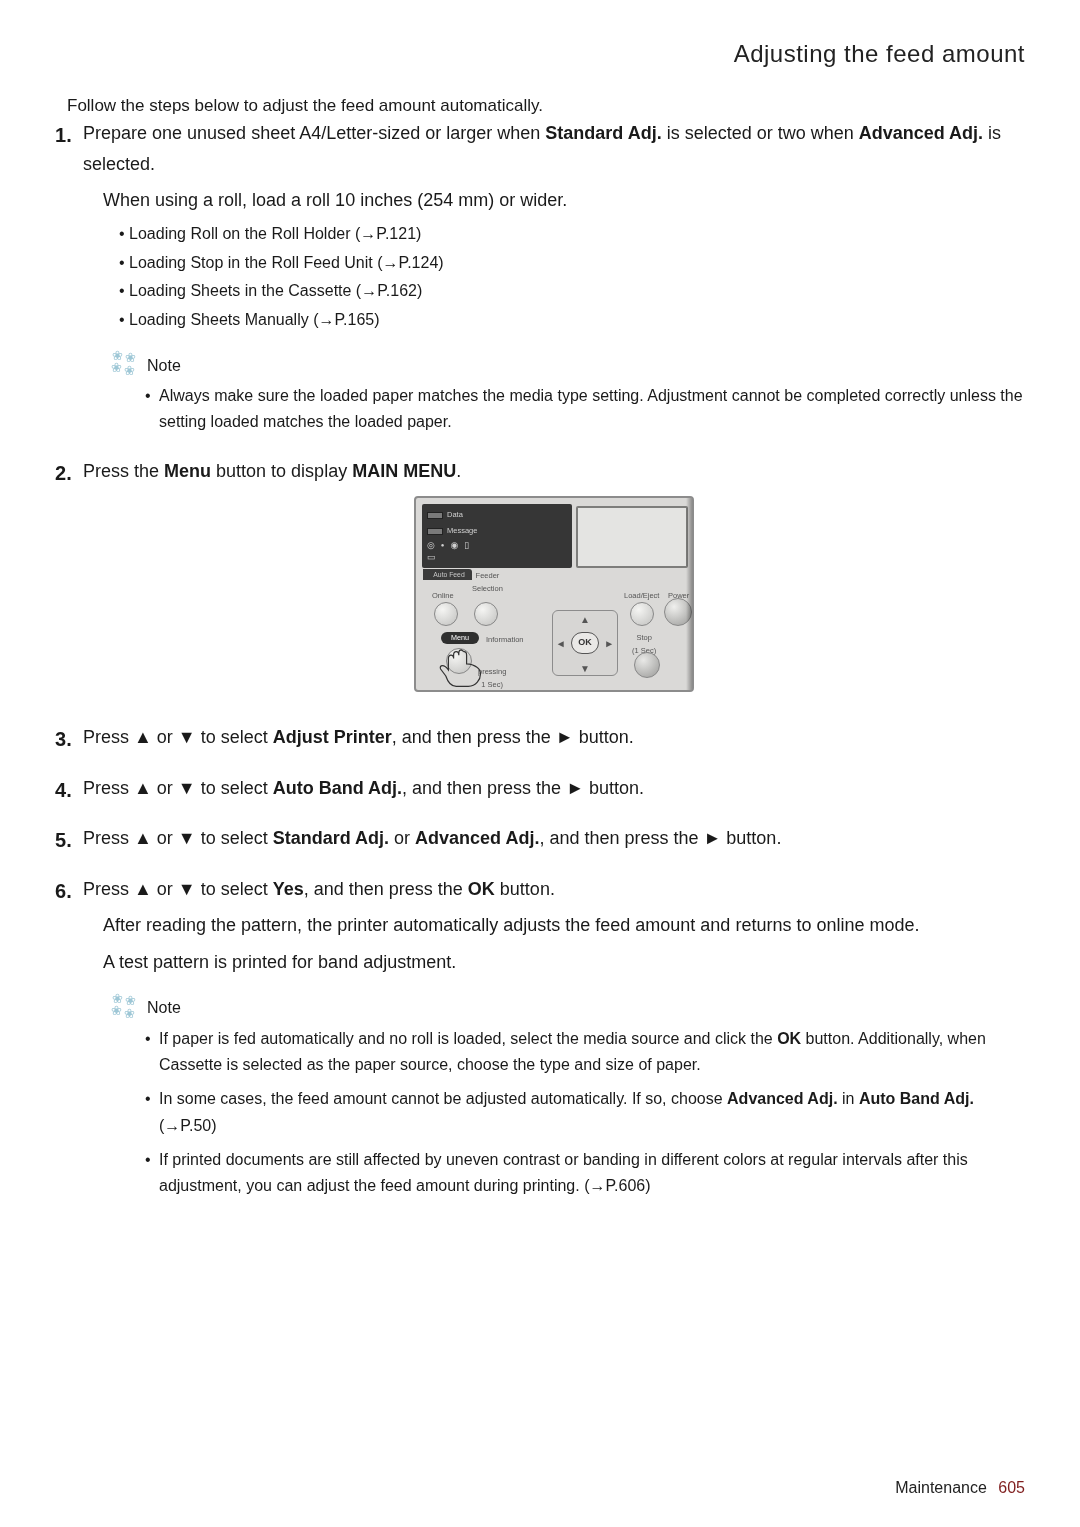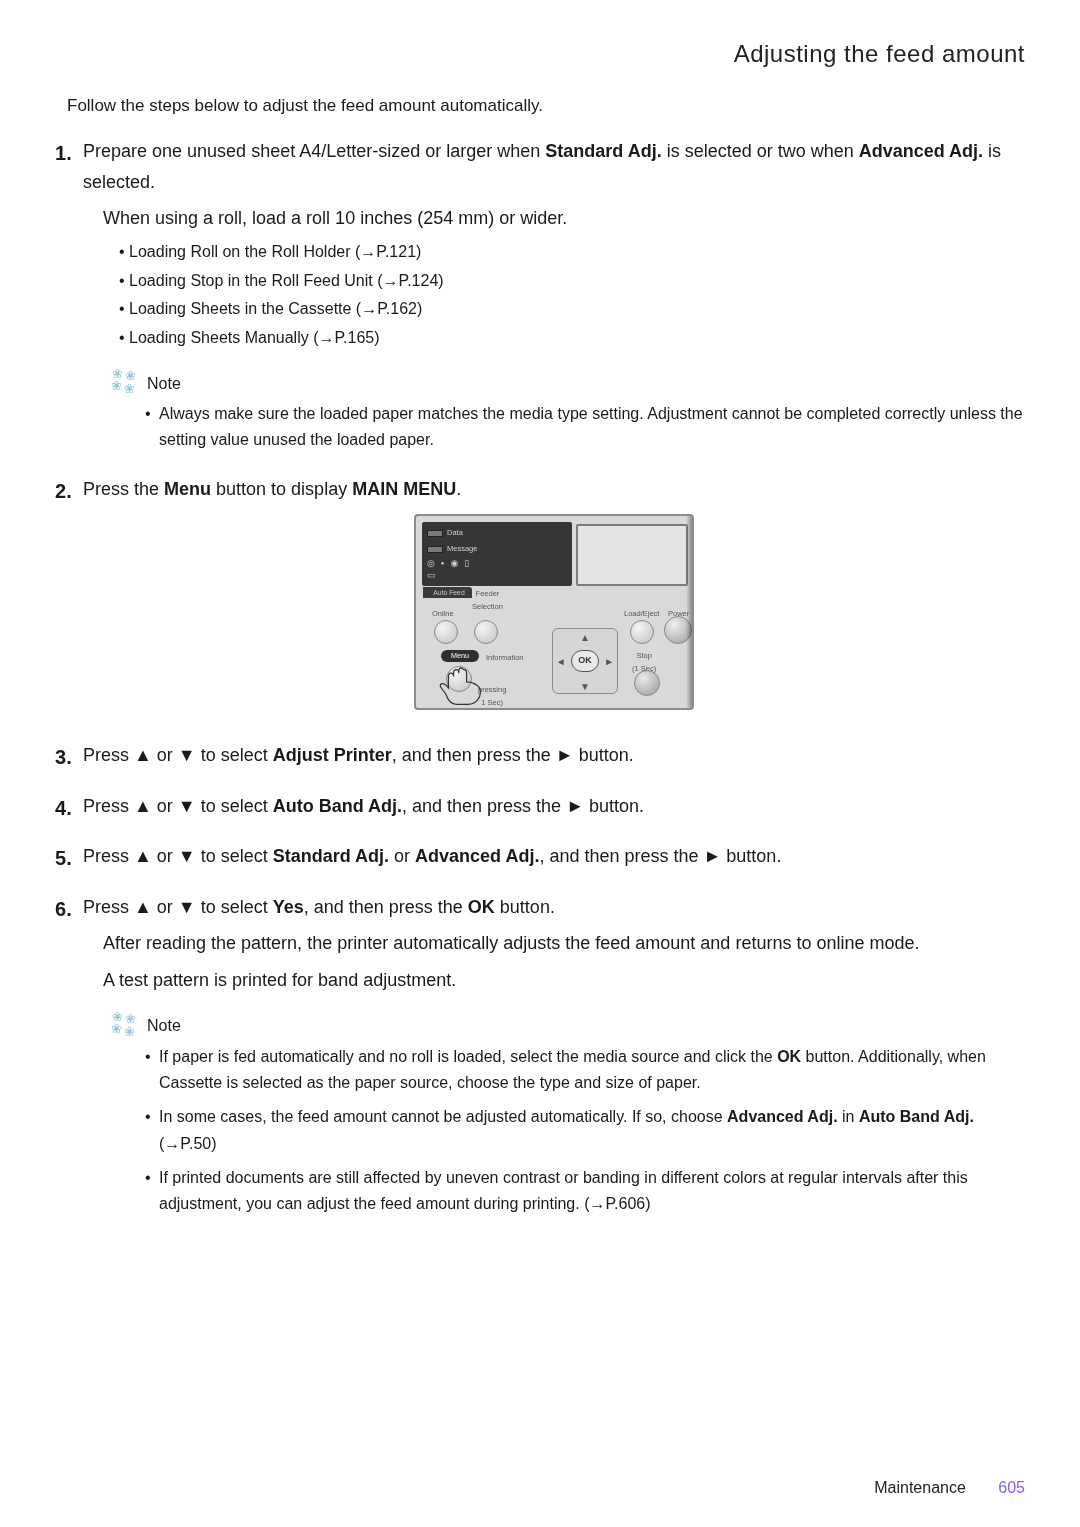--- a/index.html
+++ b/index.html
@@ -18,21 +18,21 @@
   }
   .header-right {
     text-align: right;
     font-size: 24px;
     color: #222;
     letter-spacing: 0.5px;
     margin-bottom: 28px;
   }
   .intro {
     font-size: 17px;
-    margin: 0 0 20px 12px;
+    margin: 0 0 2px 12px;
   }
   ol.steps {
     list-style: none;
     padding: 0;
     margin: 0;
     counter-reset: step;
   }
   ol.steps > li {
     counter-increment: step;
     position: relative;
@@ -224,21 +224,21 @@
     padding-left:3px;
     border-top-right-radius:3px;
   }
   .footer {
     position: absolute;
     bottom: 30px;
     right: 55px;
     font-size: 16px;
   }
   .footer .page-label { color:#222; }
-  .footer .page-num { color:#8b5cf6; margin-left:28px; }
+  .footer .page-num { color:#7f1d1d; margin-left:7px; }
   b { font-weight: bold; }
 </style>
 </head>
 <body>
 
 <div class="page">
 
   <div class="header-right">Adjusting the feed amount</div>
 
   <p class="intro">Follow the steps below to adjust the feed amount automatically.</p>
@@ -260,21 +260,21 @@
         <div class="note-head">
           <span class="note-icon">
             <span class="glyph g1">❀</span>
               <span class="glyph g2">❀</span>
             <span class="glyph g3">❀</span>
               <span class="glyph g4">❀</span>
           </span>
           <span>Note</span>
         </div>
         <ul class="notelist">
-          <li>Always make sure the loaded paper matches the media type setting. Adjustment cannot be completed correctly unless the setting value unused the loaded paper.</li>
+          <li>Always make sure the loaded paper matches the media type setting. Adjustment cannot be completed correctly unless the setting loaded matches the loaded paper.</li>
         </ul>
       </div>
     </li>
 
     <li>
       <span>Press the </span><b>Menu</b><span> button to display </span><b>MAIN MENU</b><span>.</span>
 
       <div class="figure-wrap">
         <div class="figure">
           <div class="lcd-area">

